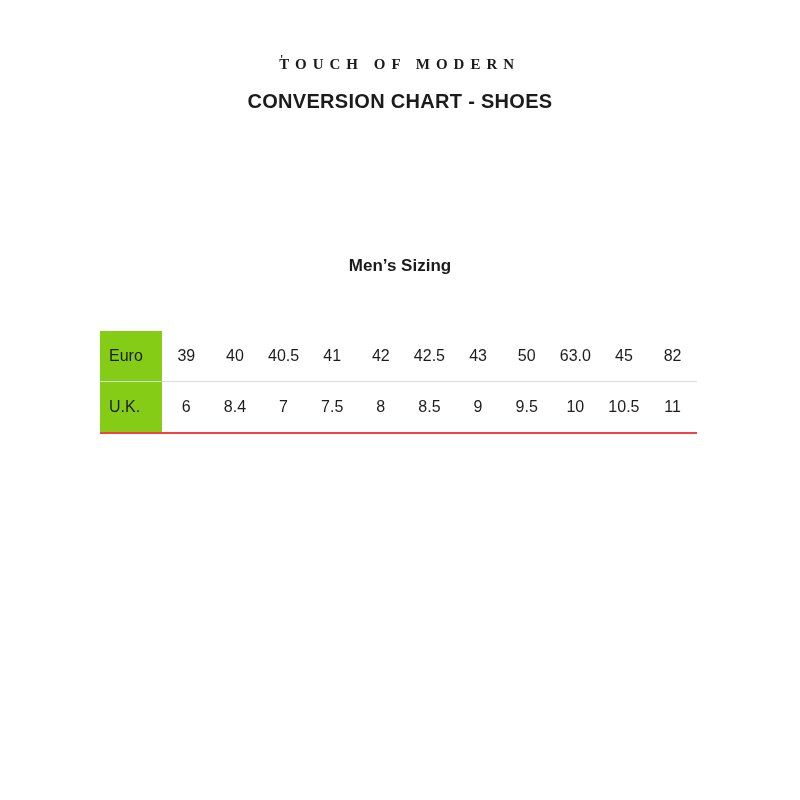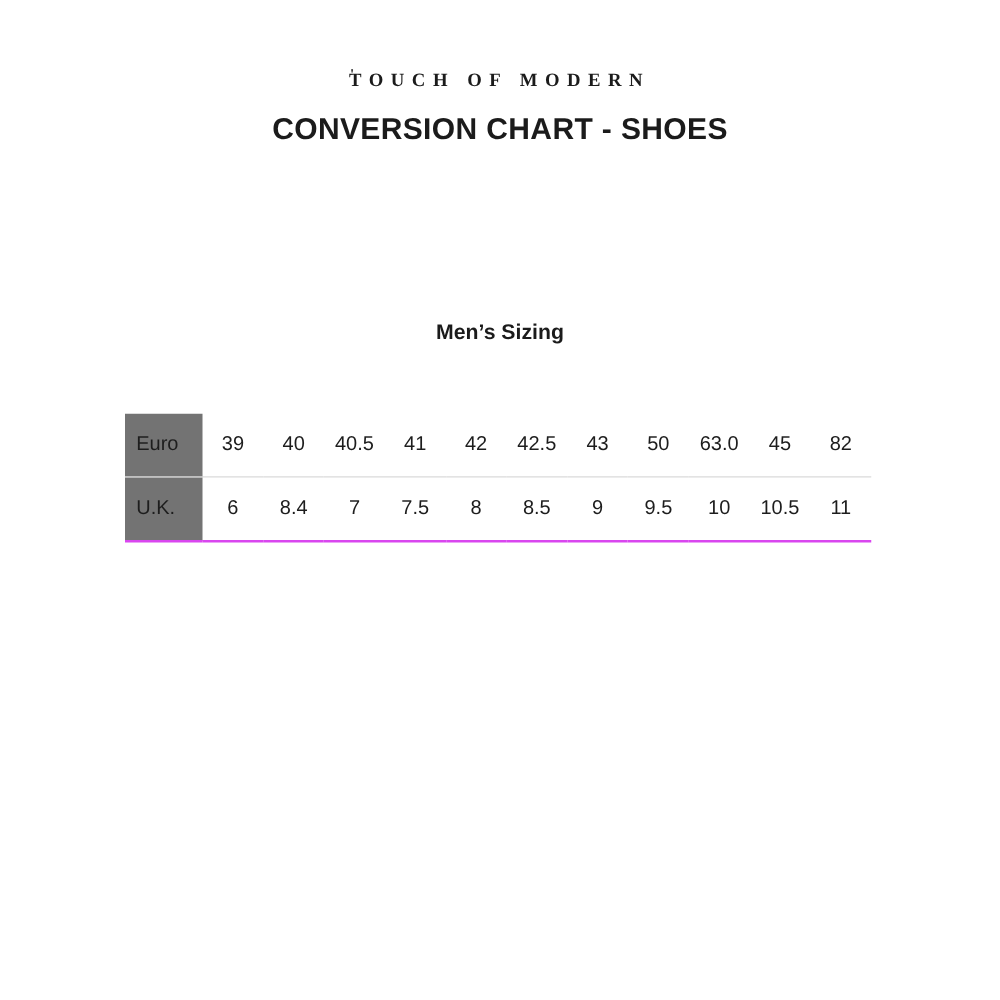--- a/index.html
+++ b/index.html
@@ -39,21 +39,21 @@
     margin-right: -4px;
   }
 
   
   .title {
     position: absolute;
     top: 90px;
     left: 0;
     width: 100%;
     text-align: center;
-    font-size: 24px;
+    font-size: 20px;
     font-weight: 600;
     letter-spacing: 0.3px;
     color: #1b1b1b;
   }
 
   
   .section-label {
     position: absolute;
     top: 256px;
     left: 0;
@@ -82,29 +82,29 @@
   }
   .size-table td.label-cell {
     text-align: left;
     padding-left: 9px;
   }
   .row-us td { height: 40px; }
   .row-euro td, .row-uk td { height: 50px; }
 
   .row-us { border-bottom: 2px solid #c9c9c9; }
   .row-euro { border-bottom: 1px solid #dadada; }
-  .row-uk { border-bottom: 2px solid #d946ef; }
+  .row-uk { border-bottom: 2px solid #ef4444; }
 
   .row-us td.value-cell {
     color: var(--us-blue, #2d9cdb);
     font-weight: 600;
   }
   .row-euro td.label-cell,
   .row-uk td.label-cell {
-    background: #737373;
+    background: #84cc16;
   }
 </style>
 </head>
 <body>
 
 <div class="page">
 
   <div class="brand">
     <span class="accent">'</span><span>TOUCH OF MODERN</span>
   </div>

